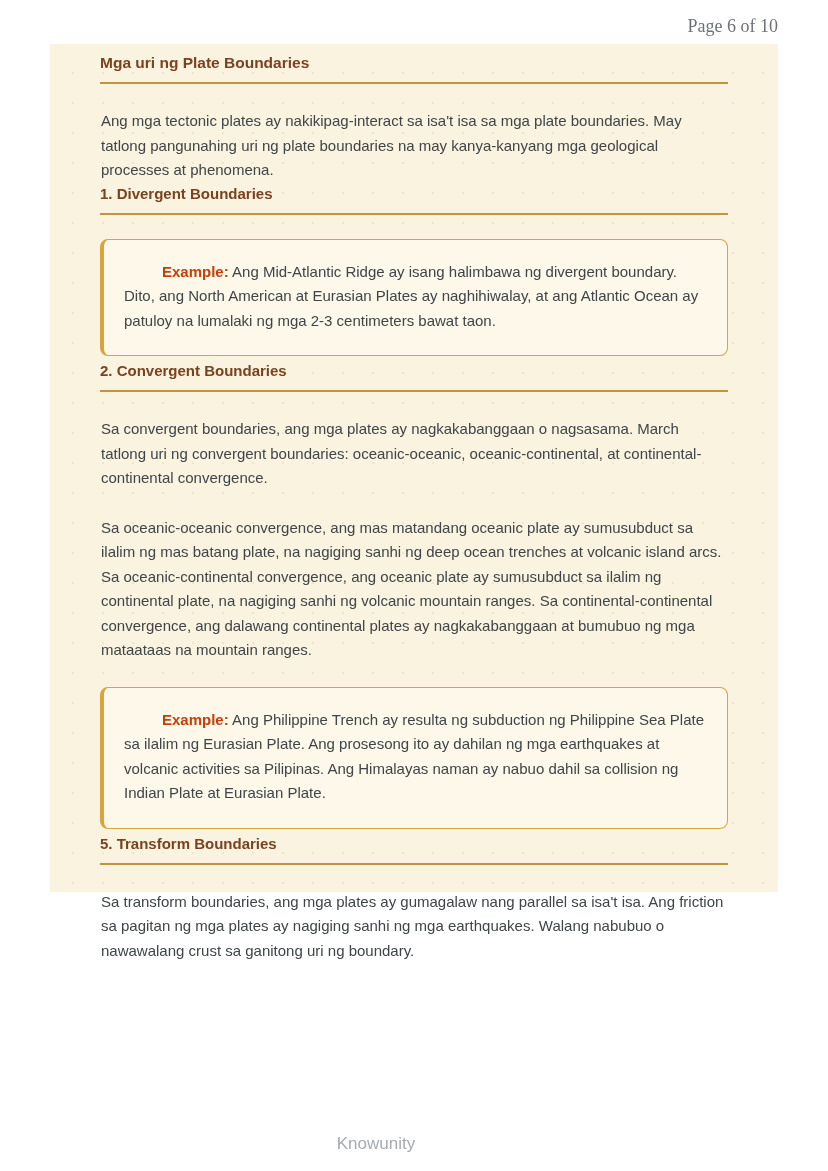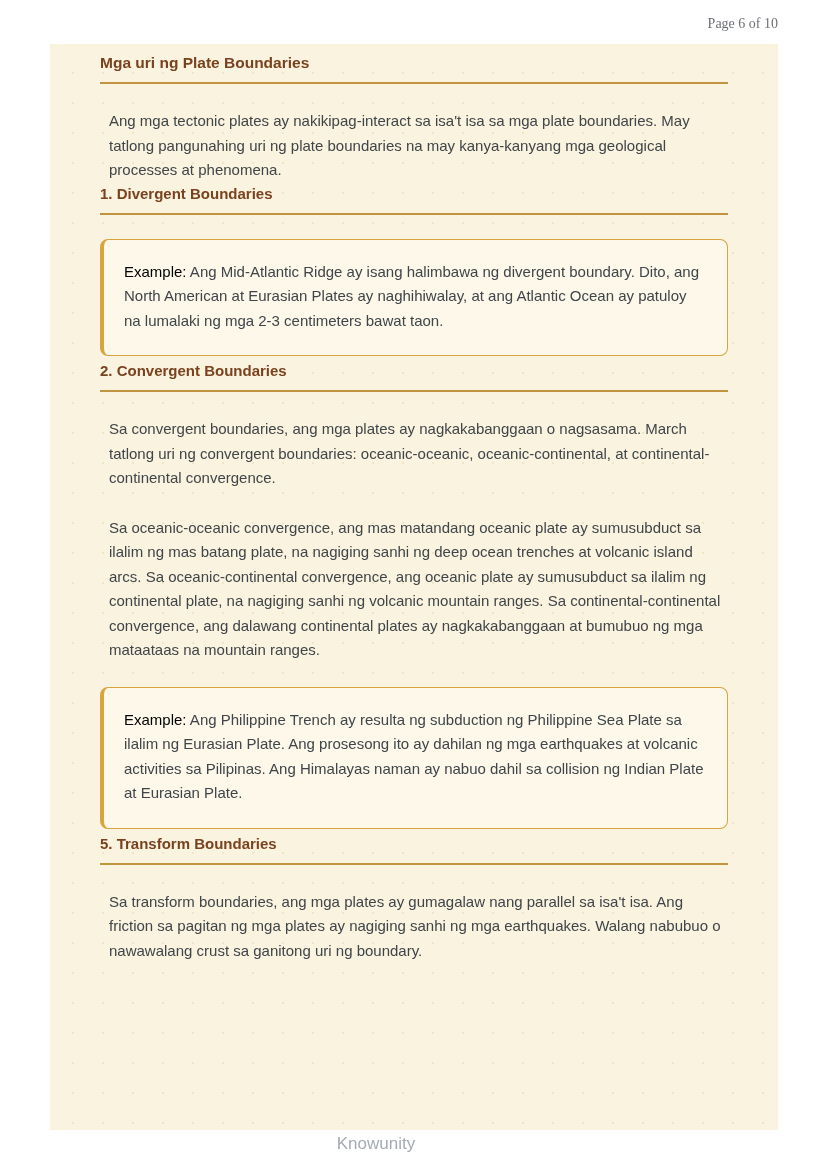--- a/index.html
+++ b/index.html
@@ -9,68 +9,69 @@
     font-family: "Liberation Sans", "DejaVu Sans", sans-serif;
     position: relative;
     overflow: hidden;
   }
 
   
   .page-indicator {
     position: absolute;
     top: 16px; right: 50px;
     font-family: "Liberation Serif", "DejaVu Serif", serif;
-    font-size: 14px;
+    font-size: 18px;
     color: #6d7176;
   }
 
   
   .sheet {
     position: absolute;
     left: 50px; top: 44px;
-    width: 728px; height: 1086px;
+    width: 728px; height: 848px;
     box-sizing: border-box;
     padding: 8px 50px 40px 50px;
     background-color: #faf3df;
     background-image: radial-gradient(#efe5cb 1.1px, rgba(0,0,0,0) 1.2px);
     background-size: 30px 30px;
     background-position: 8px 14px;
   }
 
   .doc-title, .section-heading {
     color: #7a421e;
     font-weight: bold;
     margin: 0;
     padding-bottom: 9px;
     border-bottom: 2px solid #c3943f;
     line-height: 21px;
   }
   .doc-title { font-size: 15.5px; }
   .section-heading { font-size: 15px; }
 
   .para {
-    margin: 25px 0 0 9px;
+    margin: 25px 0 0 1px;
     font-size: 15px;
     line-height: 24.5px;
     color: #3f4549;
   }
 
   .example-box {
     margin: 24px 0 4px 0;
     box-sizing: border-box;
     background: #fdf8ea;
     border: 1px solid #d8a43f;
     border-left: 4px solid #d8a43f;
     border-radius: 8px;
     padding: 20px 22px 22px 20px;
   }
   .example-box .para { margin: 0; }
   .example-label {
-    color: #000000;
-    font-weight: normal;
+    color: #c2410c;
+    font-weight: bold;
+    margin-left: 38px;
   }
 
   .footer-brand {
     position: absolute;
     left: 0; top: 1134px;
     width: 752px;
     text-align: center;
     font-size: 17px;
     color: #a6abb1;
   }

